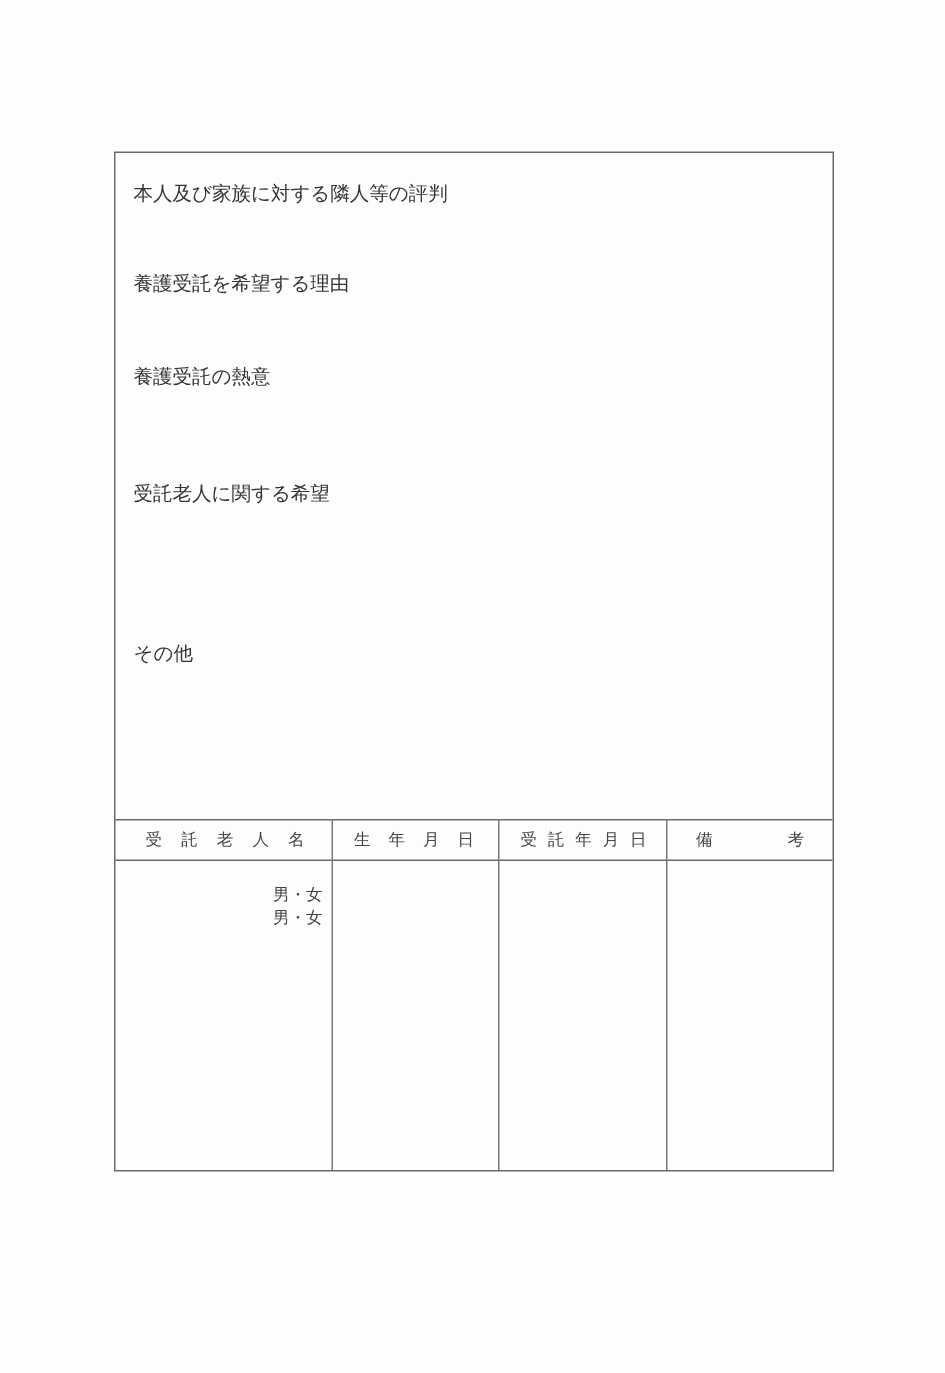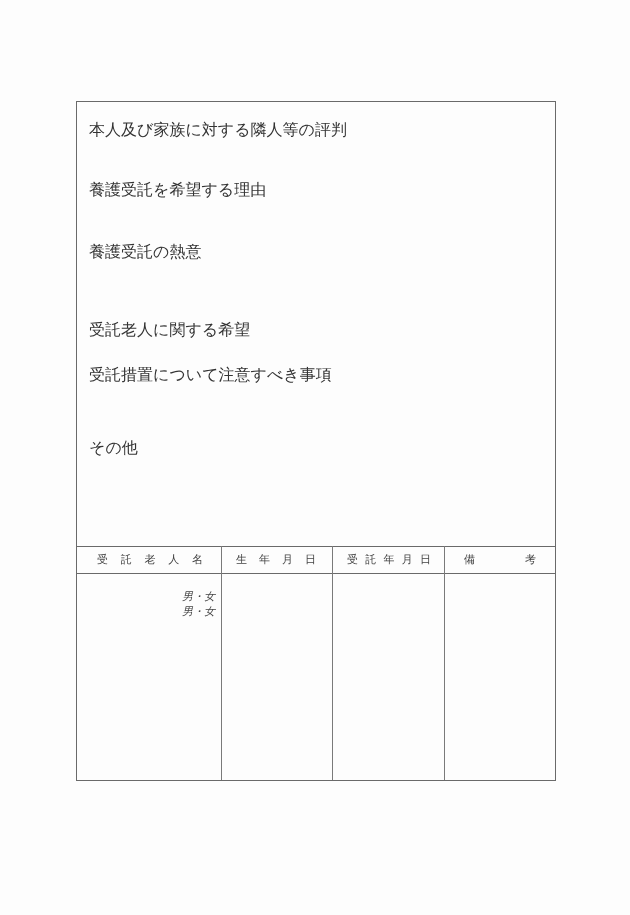--- a/index.html
+++ b/index.html
@@ -5,44 +5,43 @@
   html, body { margin: 0; padding: 0; }
   body {
     width: 630px; height: 915px; background: #fdfdfd; position: relative;
     font-family: "DejaVu Serif", "Liberation Serif", serif; color: #333;
   }
   .form {
     position: absolute; left: 76px; top: 101px; width: 478px; height: 678px;
     border: 1px solid #6a6a6a; box-sizing: content-box;
   }
   .section-label {
-    position: absolute; left: 12px; font-size: 16px; color: #333; white-space: nowrap;
+    position: absolute; left: 12px; font-size: 13px; color: #333; white-space: nowrap;
   }
   .hline { position: absolute; left: 0; width: 100%; height: 0; border-top: 1px solid #6a6a6a; }
   .vline { position: absolute; top: 444px; bottom: 0; width: 0; border-left: 1px solid #7a7a7a; }
   .hcell {
     position: absolute; top: 444px; height: 27px; display: flex; align-items: center;
     font-size: 11px; color: #444; box-sizing: border-box;
   }
   .spread { justify-content: space-between; }
   .gender {
-    position: absolute; font-size: 11px; color: #444; white-space: nowrap;  font-style: italic;
+    position: absolute; font-size: 11px; color: #444; white-space: nowrap; 
   }
 </style>
 </head>
 <body>
 
 <div class="form">
 
   <div class="section-label" style="top:18px">本人及び家族に対する隣人等の評判</div>
   <div class="section-label" style="top:78px">養護受託を希望する理由</div>
   <div class="section-label" style="top:140px">養護受託の熱意</div>
   <div class="section-label" style="top:218px">受託老人に関する希望</div>
-  <div class="section-label" style="top:263px">受託措置について注意すべき事項</div>
-  <div class="section-label" style="top:336px">その他</div>
+  <div class="section-label" style="top:325px">その他</div>
 
   <div class="hline" style="top:444px"></div>
   <div class="hline" style="top:471px"></div>
   <div class="vline" style="left:144px"></div>
   <div class="vline" style="left:255px"></div>
   <div class="vline" style="left:367px"></div>
 
   <div class="hcell spread" style="left:20px; width:106px;">
     <span>受</span>
     <span>託</span>

